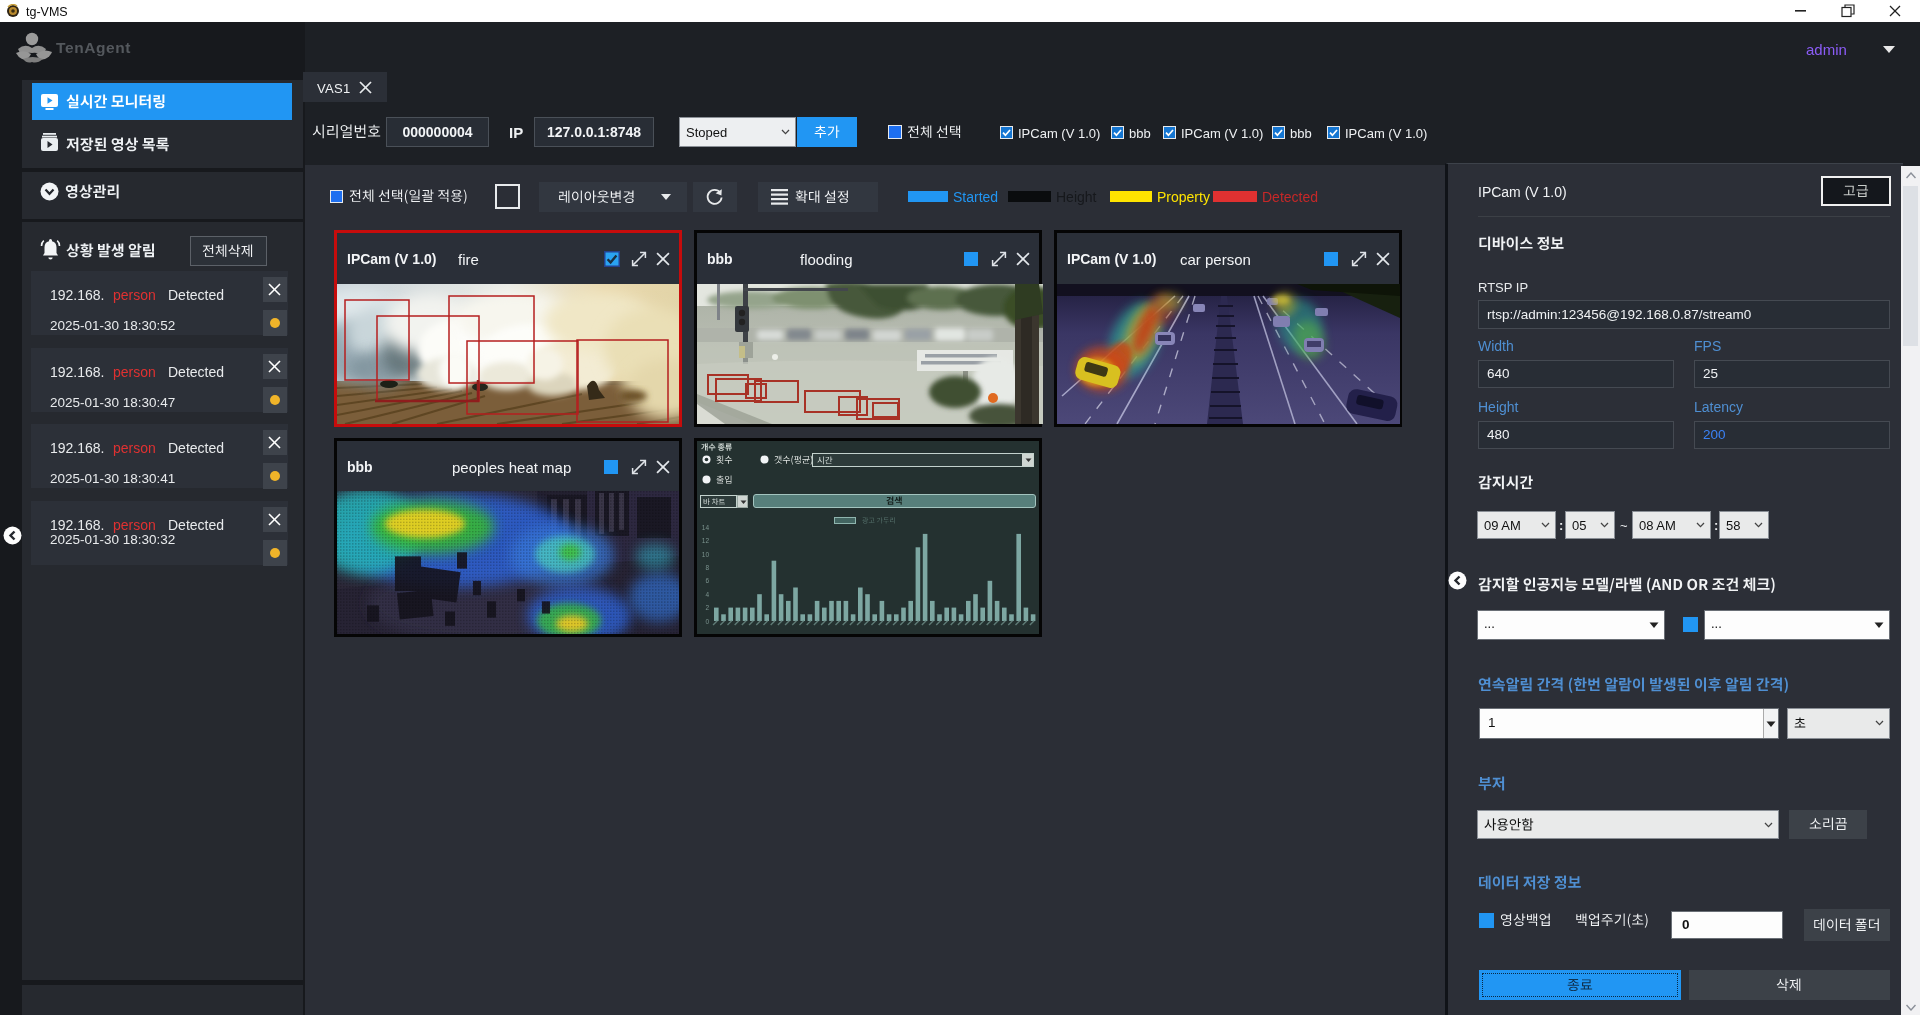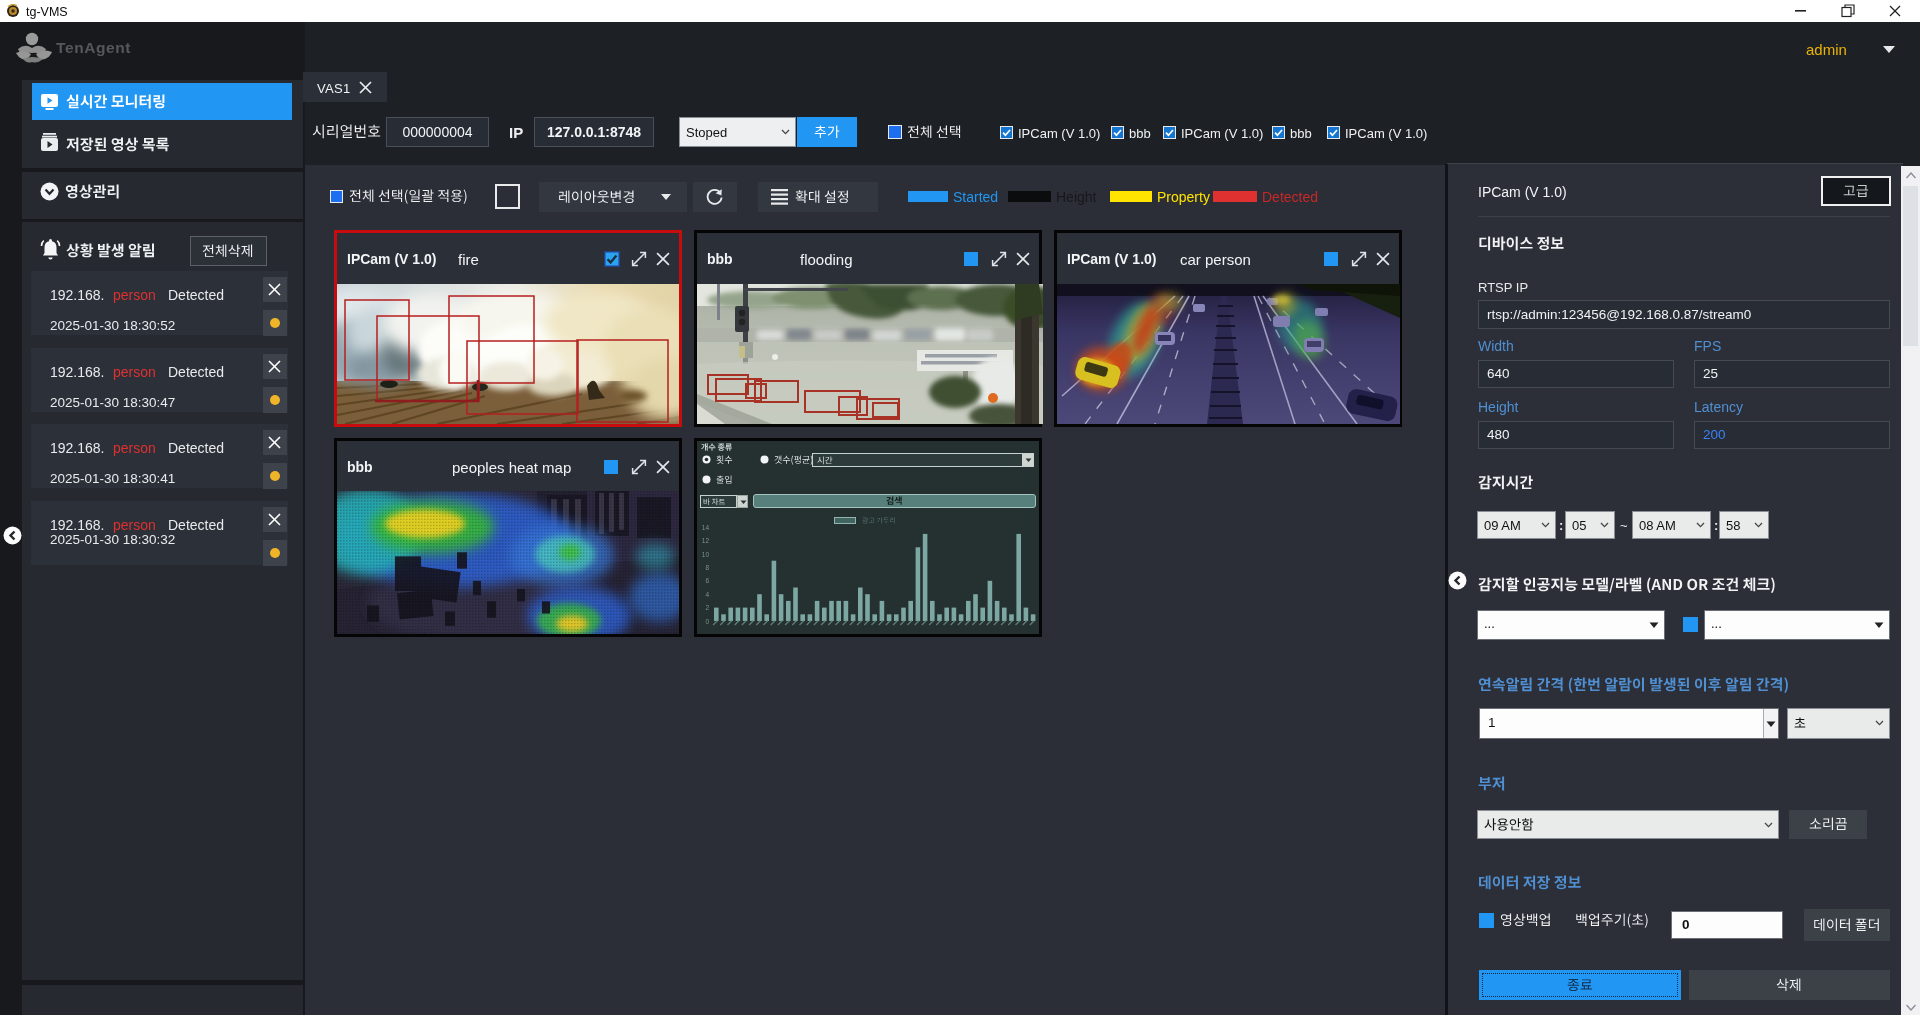--- a/index.html
+++ b/index.html
@@ -22,21 +22,21 @@
     </g>
   </svg>
 <svg style="position:absolute;left:15px;top:32px;z-index:5" width="38" height="33" viewBox="0 0 38 33">
     <circle cx="17" cy="7" r="6.2" fill="#9b9b9b"></circle>
     <path d="M3 17 Q10 11 17 16 Q24 11 31 17 L28 23 Q22 20 17 21 Q12 20 6 23 Z" fill="#8f8f8f"></path>
     <path d="M1 21 Q9 17 16 22 Q13 29 7 27 Q3 25 1 21 Z" fill="#969696"></path>
     <path d="M37 20 Q29 16 21 22 Q24 29 30 27 Q35 25 37 20 Z" fill="#969696"></path>
     <path d="M8 27 Q17 23 28 27 Q22 32 17 30 Q12 32 8 27Z" fill="#7e7e7e"></path>
   </svg>
 <div style="position:absolute;z-index:5;left:56px;top:48.0px;transform:translateY(-50%);font-size:15.5px;color:#54585d;font-weight:700;letter-spacing:0.6px;white-space:nowrap;line-height:1;">TenAgent</div>
-<div style="position:absolute;left:1806px;top:49.0px;transform:translateY(-50%);font-size:15px;color:#eab308;white-space:nowrap;line-height:1;">admin</div>
+<div style="position:absolute;left:1806px;top:49.0px;transform:translateY(-50%);font-size:15px;color:#8b5cf6;white-space:nowrap;line-height:1;">admin</div>
 <svg style="position:absolute;left:1882px;top:45px" width="14" height="9" viewBox="0 0 14 9">
     <path d="M1 1 L7 8 L13 1 Z" fill="#e8e8e8"></path>
   </svg>
 <div style="position:absolute;left:0px;top:22px;width:305px;height:993px;background:#17191d;"></div>
 <div style="position:absolute;left:22px;top:80px;width:281px;height:139px;background:#26292f;"></div>
 <div style="position:absolute;left:22px;top:222px;width:281px;height:758px;background:#26292f;"></div>
 <div style="position:absolute;left:22px;top:985px;width:281px;height:30px;background:#26292f;"></div>
 <div style="position:absolute;left:22px;top:168px;width:281px;height:4px;background:#17191d;"></div>
 <div style="position:absolute;left:32px;top:83px;width:260px;height:37px;background:#2196f3;"></div>
 <svg style="position:absolute;left:40px;top:92px" width="19" height="19" viewBox="0 0 19 19">
@@ -149,21 +149,21 @@
 <svg style="position:absolute;left:359px;top:81px" width="13" height="13" viewBox="0 0 13 13">
     <g stroke="#e8eaec" stroke-width="1.7">
       <path d="M1 1 L12 12"></path>
       <path d="M12 1 L1 12"></path>
     </g>
   </svg>
 <svg style="position:absolute;left:312.0px;top:122.4px;overflow:visible" width="71" height="20">
     <path transform="translate(0,15.0)" d="M4.3 -11.2H5.4V-8.8Q5.4 -7.6 5.1 -6.5Q4.8 -5.4 4.2 -4.5Q3.7 -3.5 3 -2.8Q2.3 -2.1 1.4 -1.7L0.7 -2.7Q1.4 -3 2.1 -3.7Q2.8 -4.3 3.3 -5.1Q3.8 -6 4 -6.9Q4.3 -7.8 4.3 -8.8ZM4.5 -11.2H5.6V-8.8Q5.6 -7.9 5.8 -7Q6.1 -6.1 6.6 -5.3Q7.1 -4.5 7.8 -3.9Q8.4 -3.3 9.2 -2.9L8.4 -1.9Q7.6 -2.3 6.9 -3Q6.2 -3.7 5.7 -4.6Q5.1 -5.5 4.8 -6.6Q4.5 -7.7 4.5 -8.8ZM10.6 -12.4H11.8V1.2H10.6Z M24.4 -12.4H25.7V1.2H24.4ZM15.3 -3.1H16.5Q17.6 -3.1 18.7 -3.2Q19.8 -3.2 20.9 -3.3Q22 -3.4 23.2 -3.6L23.3 -2.6Q21.4 -2.3 19.8 -2.2Q18.2 -2.1 16.5 -2.1H15.3ZM15.3 -11.1H21.6V-6.3H16.6V-2.7H15.3V-7.3H20.3V-10.1H15.3Z M38.3 -12.4H39.5V-5.5H38.3ZM35.1 -9.4H38.8V-8.4H35.1ZM32.1 -11.9Q33.1 -11.9 33.8 -11.6Q34.6 -11.2 35.1 -10.5Q35.5 -9.8 35.5 -8.9Q35.5 -8 35.1 -7.3Q34.6 -6.6 33.8 -6.2Q33.1 -5.8 32.1 -5.8Q31 -5.8 30.2 -6.2Q29.5 -6.6 29 -7.3Q28.6 -8 28.6 -8.9Q28.6 -9.8 29 -10.5Q29.5 -11.2 30.2 -11.6Q31 -11.9 32.1 -11.9ZM32.1 -10.9Q31.4 -10.9 30.9 -10.7Q30.3 -10.4 30 -9.9Q29.8 -9.5 29.8 -8.9Q29.8 -8.3 30 -7.8Q30.3 -7.3 30.9 -7.1Q31.4 -6.8 32 -6.8Q32.7 -6.8 33.2 -7.1Q33.8 -7.3 34 -7.8Q34.3 -8.3 34.3 -8.9Q34.3 -9.5 34 -9.9Q33.8 -10.4 33.2 -10.7Q32.7 -10.9 32.1 -10.9ZM30.8 -4.8H39.5V-1.5H32V0.5H30.8V-2.4H38.3V-3.8H30.8ZM30.8 -0H40V1H30.8Z M48.5 -8.6H52.4V-7.6H48.5ZM52.1 -12.4H53.3V-2.4H52.1ZM44.6 -0.2H53.6V0.9H44.6ZM44.6 -3.3H45.8V0.4H44.6ZM42.8 -11.5H44.1V-9.1H47.7V-11.5H48.9V-4.7H42.8ZM44.1 -8.1V-5.7H47.7V-8.1Z M56.6 -10.4H67.6V-9.4H56.6ZM56 -1.4H68.2V-0.4H56ZM61.5 -3.6H62.7V-1H61.5ZM62.1 -8.5Q63.4 -8.5 64.4 -8.2Q65.4 -7.9 66 -7.3Q66.5 -6.7 66.5 -5.9Q66.5 -5.1 66 -4.5Q65.4 -3.9 64.4 -3.6Q63.4 -3.3 62.1 -3.3Q60.7 -3.3 59.7 -3.6Q58.7 -3.9 58.2 -4.5Q57.6 -5.1 57.6 -5.9Q57.6 -6.7 58.2 -7.3Q58.7 -7.9 59.7 -8.2Q60.7 -8.5 62.1 -8.5ZM62.1 -7.5Q61.1 -7.5 60.4 -7.3Q59.7 -7.1 59.3 -6.8Q58.9 -6.4 58.9 -5.9Q58.9 -5.4 59.3 -5.1Q59.7 -4.7 60.4 -4.5Q61.1 -4.3 62.1 -4.3Q63.1 -4.3 63.8 -4.5Q64.5 -4.7 64.9 -5.1Q65.2 -5.4 65.2 -5.9Q65.2 -6.4 64.9 -6.8Q64.5 -7.1 63.8 -7.3Q63.1 -7.5 62.1 -7.5ZM61.5 -12.2H62.7V-9.8H61.5Z" fill="#eef0f2"></path>
   </svg>
 <div style="position:absolute;left:386px;top:117px;width:103px;height:30px;background:#282d35;border:1px solid #4a5058;"></div>
-<div style="position:absolute;left:386px;top:117px;width:103px;height:18px;line-height:30px;text-align:center;font-size:14px;font-weight:400;color:#f2f4f6;">000000004</div>
+<div style="position:absolute;left:386px;top:117px;width:103px;height:18px;line-height:30px;text-align:center;font-size:14px;font-weight:700;color:#f2f4f6;">000000004</div>
 <div style="position:absolute;left:509px;top:132.0px;transform:translateY(-50%);font-size:15px;color:#eef0f2;font-weight:700;white-space:nowrap;line-height:1;">IP</div>
 <div style="position:absolute;left:534px;top:117px;width:120px;height:30px;background:#282d35;border:1px solid #4a5058;"></div>
 <div style="position:absolute;left:534px;top:117px;width:120px;height:30px;line-height:30px;text-align:center;font-size:14px;font-weight:700;color:#f2f4f6;">127.0.0.1:8748</div>
 <div style="position:absolute;left:679px;top:117px;width:117px;height:30px;background:#edeff1;border:1px solid #8a8f96;box-sizing:border-box;"></div>
 <div style="position:absolute;left:686px;top:132.0px;transform:translateY(-50%);font-size:13px;color:#111;white-space:nowrap;line-height:1;">Stoped</div>
 <svg style="position:absolute;left:781px;top:129px" width="9" height="6" viewBox="0 0 9 6">
     <path d="M1 1 L4.5 4.6 L8 1" stroke="#444" stroke-width="1.3" fill="none"></path>
   </svg>
 <div style="position:absolute;left:797px;top:117px;width:60px;height:30px;background:#2196f3;"></div>
 <svg style="position:absolute;left:814.1px;top:122.5px;overflow:visible" width="28" height="19">

